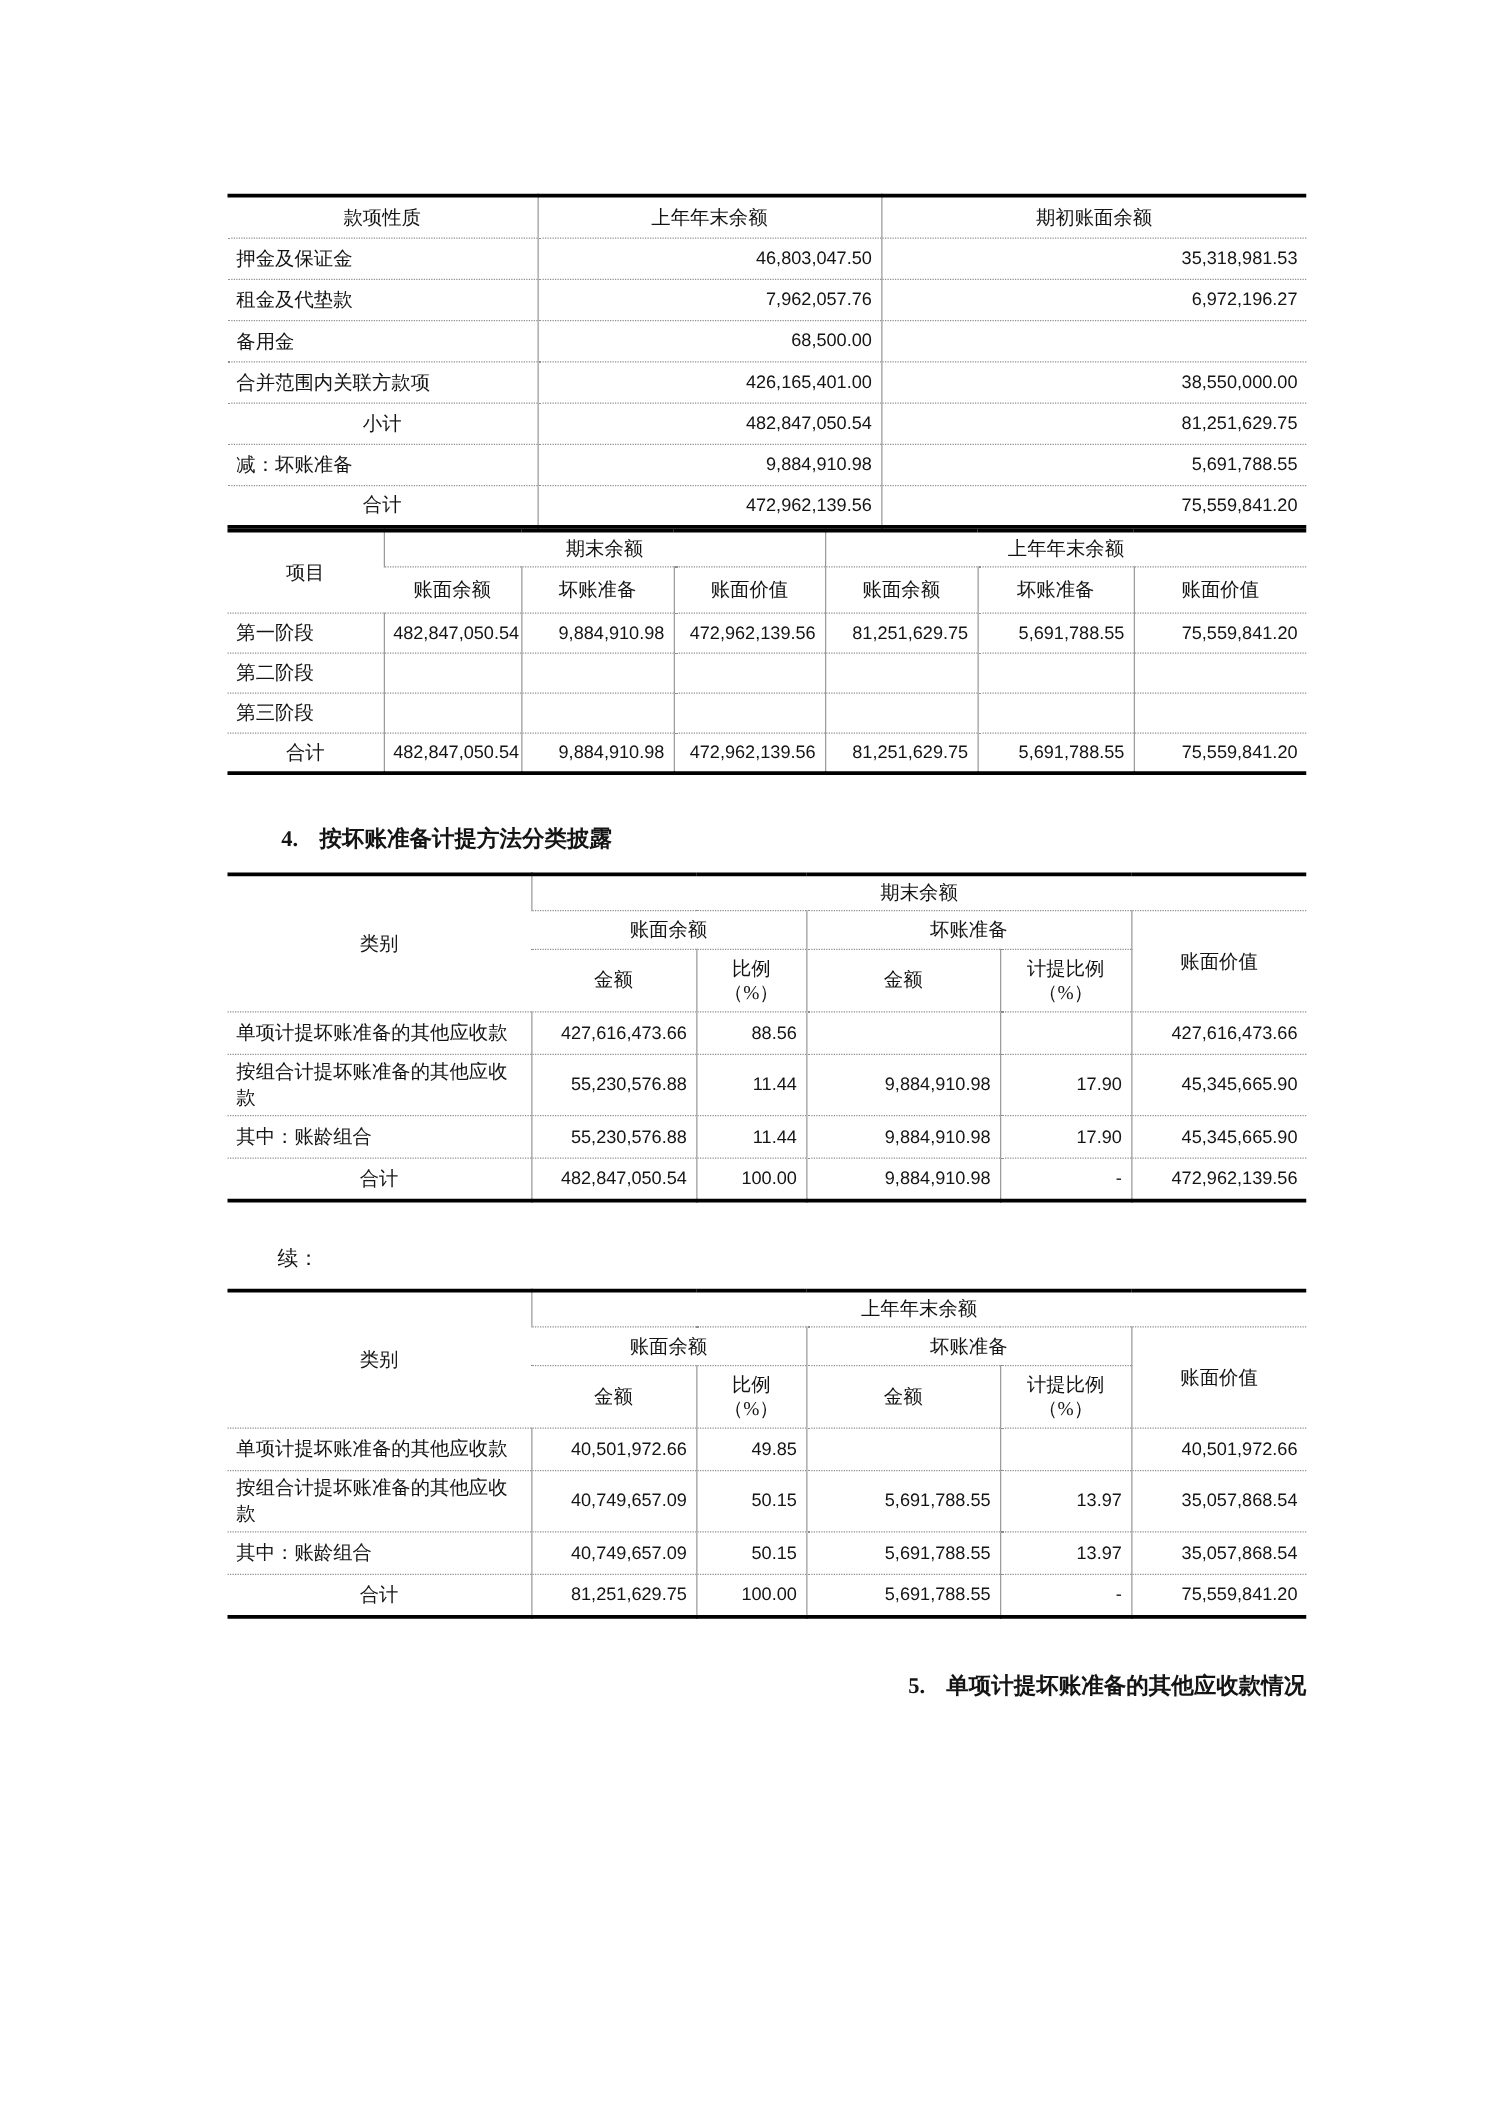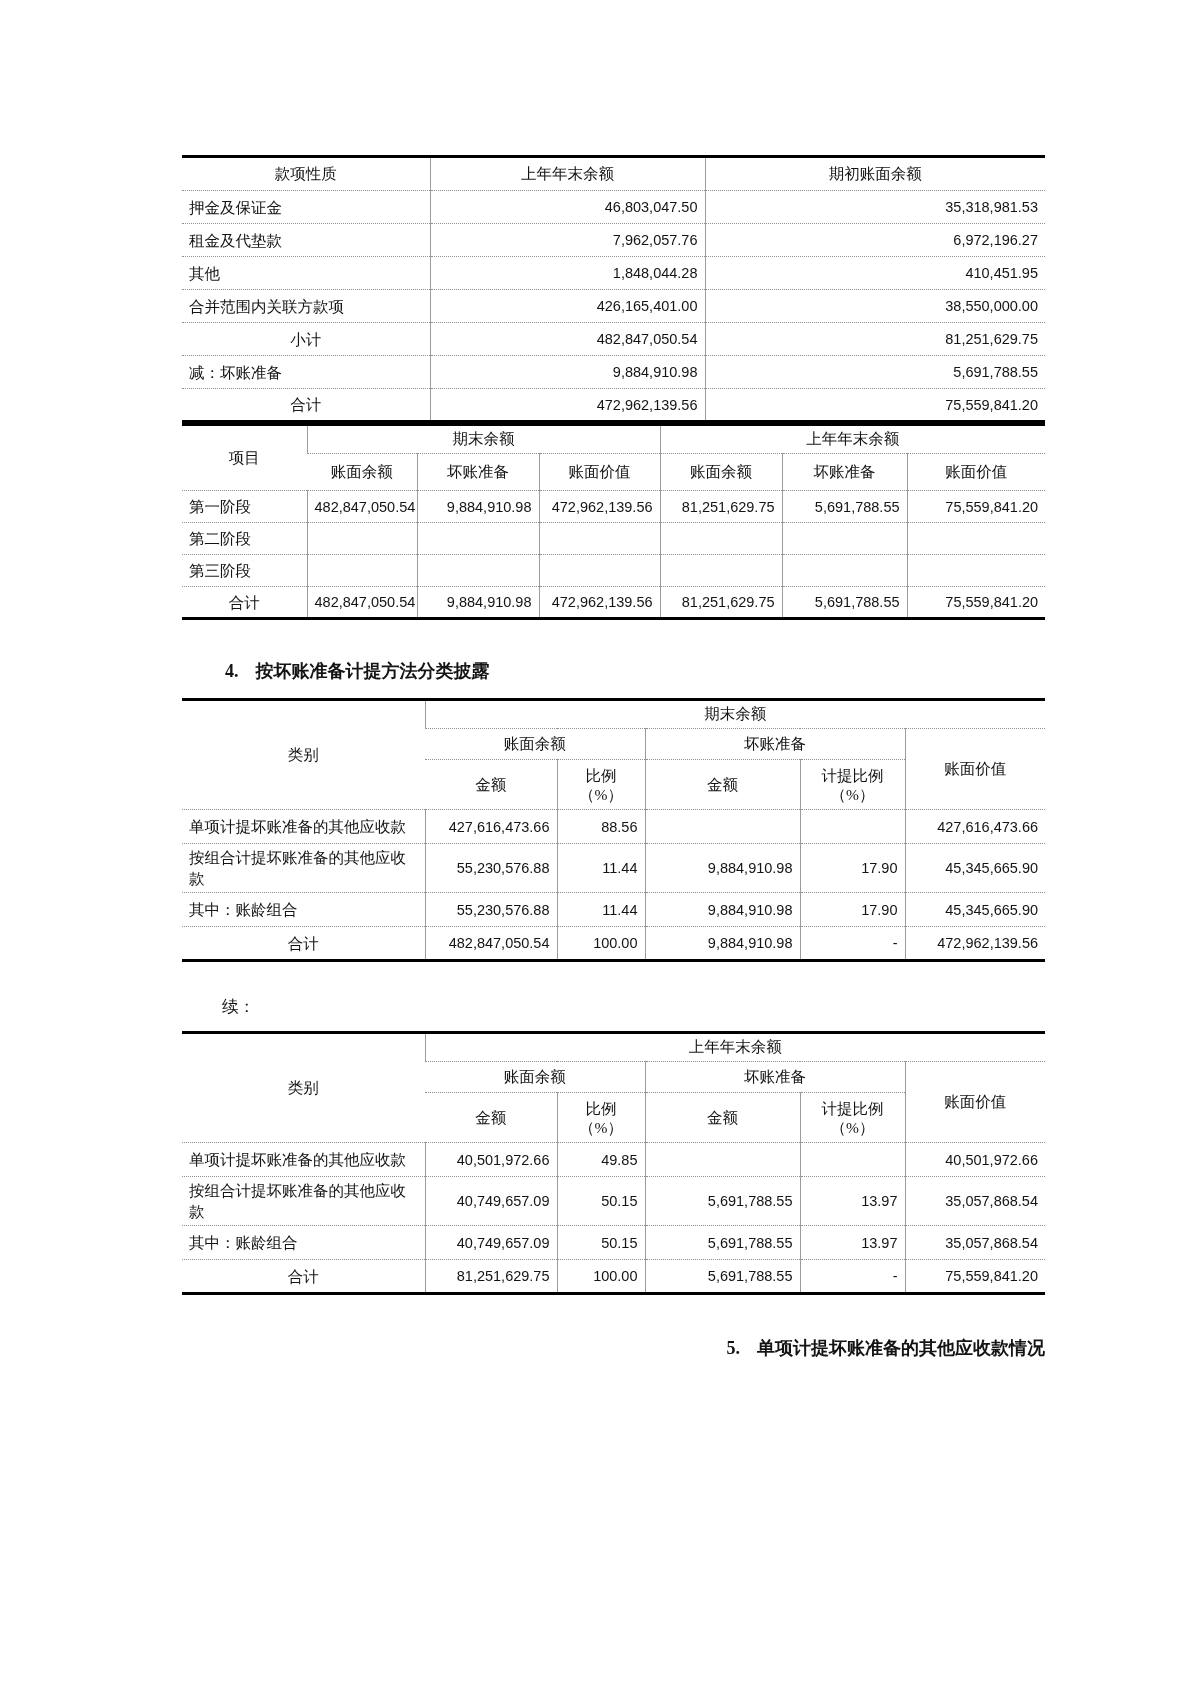--- a/index.html
+++ b/index.html
@@ -100,23 +100,23 @@
           <td class="label">押金及保证金</td>
           <td class="num">46,803,047.50</td>
           <td class="num">35,318,981.53</td>
         </tr>
         <tr>
           <td class="label">租金及代垫款</td>
           <td class="num">7,962,057.76</td>
           <td class="num">6,972,196.27</td>
         </tr>
         <tr>
-          <td class="label">其他</td>
-          <td class="num">1,848,044.28</td>
-          <td class="num">410,451.95</td>
+          <td class="label">备用金</td>
+          <td class="num">68,500.00</td>
+          <td class="num"></td>
         </tr>
         <tr>
           <td class="label">合并范围内关联方款项</td>
           <td class="num">426,165,401.00</td>
           <td class="num">38,550,000.00</td>
         </tr>
         <tr>
           <td class="label center">小计</td>
           <td class="num">482,847,050.54</td>
           <td class="num">81,251,629.75</td>

